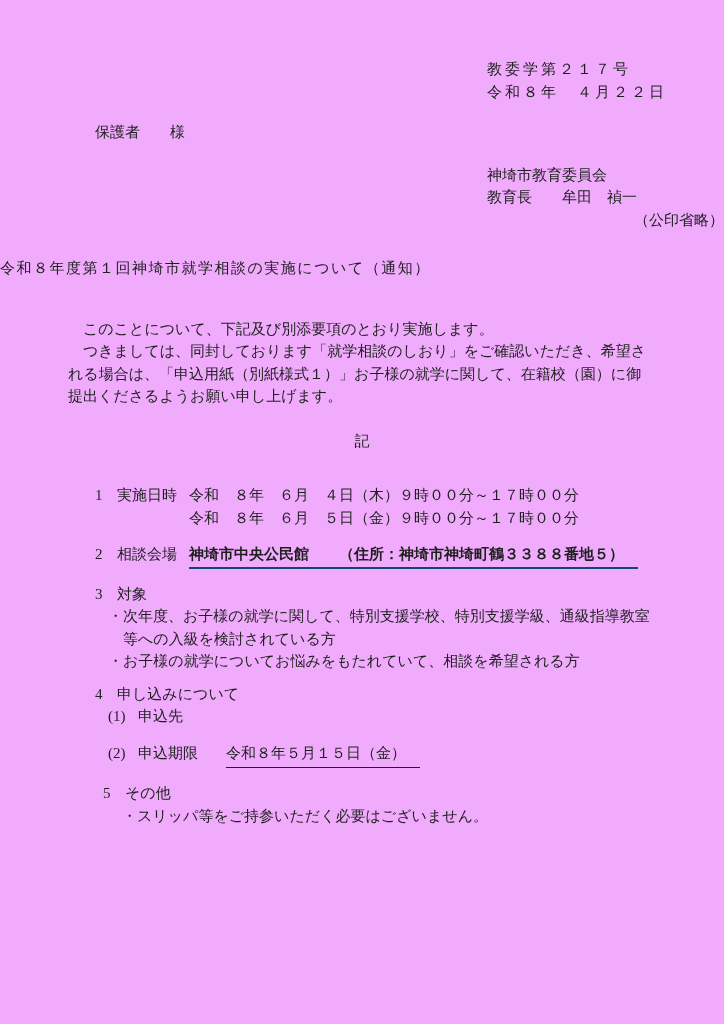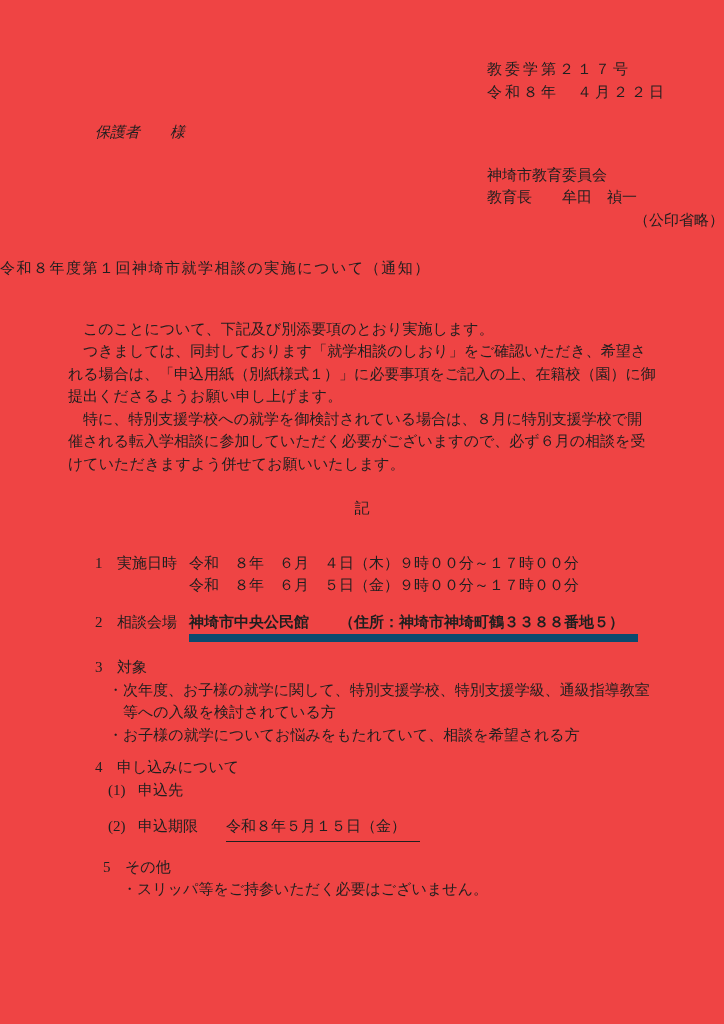--- a/index.html
+++ b/index.html
@@ -14,32 +14,31 @@
     color: #1f1f1f;
     font-size: 15px;
     line-height: 22.5px;
     overflow: hidden;
   }
   .page {
     width: 724px;
     height: 1024px;
     padding-top: 58px;
     box-sizing: border-box;
-    background: #ef4444;
+    background: #f0abfc;
   }
   [data-bind] { white-space: pre-wrap; }
 
   
   .right-block { margin-left: 487px; }
   .ls { letter-spacing: 3px; }
 
   .addressee {
     margin-left: 95px;
     margin-top: 18px;
-    font-style: italic;
   }
 
   .sender-block { margin-top: 20px; }
   .seal-note { padding-left: 34px; text-align: right; }
 
   .title {
     margin-top: 26px;
     text-align: left;
     letter-spacing: 1.5px;
   }
@@ -63,21 +62,21 @@
 
   .sub { display: flex; align-items: flex-start; margin-left: 13px; }
   .subnum { width: 30px; flex: 0 0 30px; }
   .sublabel { min-width: 88px; }
 
   .gap-line { margin-top: 14px; }
   .gap-small { margin-top: 10px; }
 
   .venue-underline {
     font-weight: bold;
-    border-bottom: 8px solid #0c4a6e;
+    border-bottom: 2px solid #0c4a6e;
     padding-right: 14px;
     padding-bottom: 1px;
   }
   .deadline-underline {
     border-bottom: 1.5px solid #1f1f1f;
     padding-right: 14px;
     padding-bottom: 3px;
   }
   .item5-shift { margin-left: 8px; }
   .bullets-other { margin-left: 27px; }
@@ -98,25 +97,22 @@
     <div data-bind="doc.sender.org">神埼市教育委員会</div>
     <div data-bind="doc.sender.chief">教育長　　牟田　禎一</div>
     <div class="seal-note" data-bind="doc.sender.seal_note">（公印省略）</div>
   </div>
 
   <div class="title" data-bind="doc.title">令和８年度第１回神埼市就学相談の実施について（通知）</div>
 
   <div class="body-text">
     <p class="para" data-bind="doc.body.p1">　このことについて、下記及び別添要項のとおり実施します。</p>
     <p class="para" data-bind="doc.body.p2">　つきましては、同封しております「就学相談のしおり」をご確認いただき、希望さ
-れる場合は、「申込用紙（別紙様式１）」に必要事項をご記入の上、在籍校（園）に御
+れる場合は、「申込用紙（別紙様式１）」お子様の就学に関して、在籍校（園）に御
 提出くださるようお願い申し上げます。</p>
-    <p class="para" data-bind="doc.body.p3">　特に、特別支援学校への就学を御検討されている場合は、８月に特別支援学校で開
-催される転入学相談に参加していただく必要がございますので、必ず６月の相談を受
-けていただきますよう併せてお願いいたします。</p>
   </div>
 
   <div class="ki" data-bind="doc.ki_marker">記</div>
 
   <div class="list">
 
     <div class="item">
       <span class="num" data-bind="doc.items.schedule.number">1</span>
       <span class="label" data-bind="doc.items.schedule.label">実施日時</span>
       <span class="value-col">

